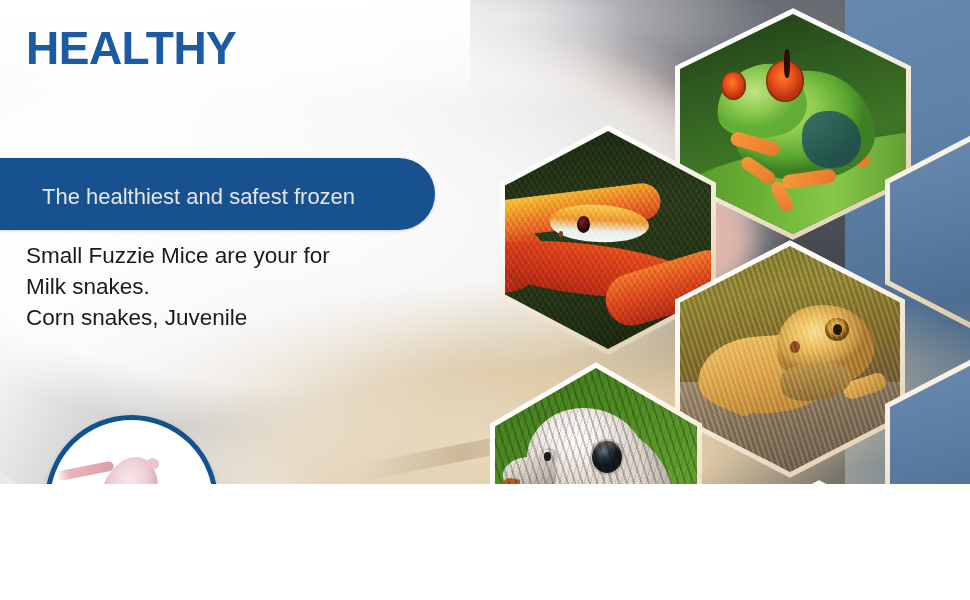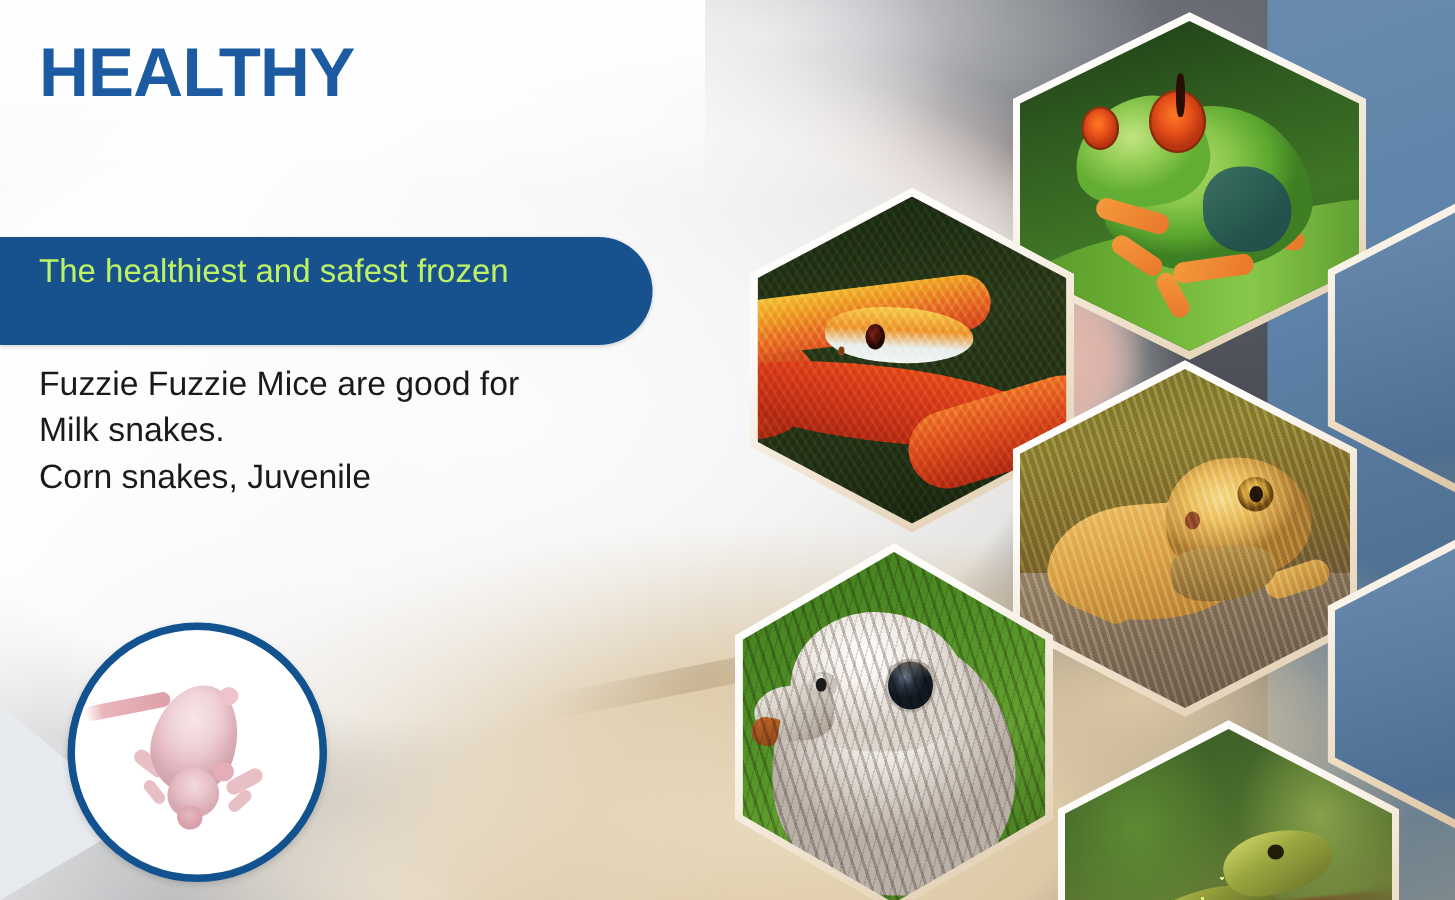--- a/index.html
+++ b/index.html
@@ -1,20 +1,20 @@
 <!DOCTYPE html>
 <html><head>
 <meta charset="utf-8">
 <style>
   html,body{margin:0;padding:0;background:#fff;}
   body{font-family:"Liberation Sans","DejaVu Sans",sans-serif;}
 
   #banner{
     position:relative;
-    width:970px;height:600px;
+    width:970px;height:484px;
     overflow:hidden;
     background:#3c4148;
   }
 
   
   .bg-photo{position:absolute;inset:0;}
 
   
   .bg-backdrop{
     background:
@@ -90,21 +90,21 @@
     margin:2px 0 0 14px;
   }
 
   .blue-bar{
     position:absolute;left:0;top:158px;width:435px;height:72px;
     background:#17528f;
     border-top-right-radius:74px;border-bottom-right-radius:74px;
     box-shadow:0 1px 3px rgba(0,0,0,.18);
   }
   .blue-bar p{
-    margin:0;padding:9px 0 0 26px;color:#bef264;
+    margin:16px;padding:9px 0 0 26px;color:#e5e5e5;
     font-size:22px;line-height:28px;
   }
 
   .sub-copy{
     position:absolute;left:26px;top:240px;width:400px;
     color:#1a1a1a;font-size:22.5px;line-height:31px;
     text-shadow:0 1px 2px rgba(255,255,255,.55);
   }
   .sub-copy span{display:block;}
 
@@ -331,21 +331,21 @@
 
   <div class="head-wrap">
     <div class="h-healthy">HEALTHY</div>
   </div>
 
   <div class="blue-bar">
     <p>The healthiest and safest frozen</p>
   </div>
 
   <div class="sub-copy">
-    <span>Fuzzie Fuzzie Mice are good for</span>
+    <span>Small Fuzzie Mice are your for</span>
     <span>Milk snakes.</span>
     <span>Corn snakes, Juvenile</span>
   </div>
 
   <div class="mouse-circle">
     <div class="mouse-art">
       <div class="m-tail"></div>
       <div class="m-limb l1"></div>
       <div class="m-limb l2"></div>
       <div class="m-body"></div>

